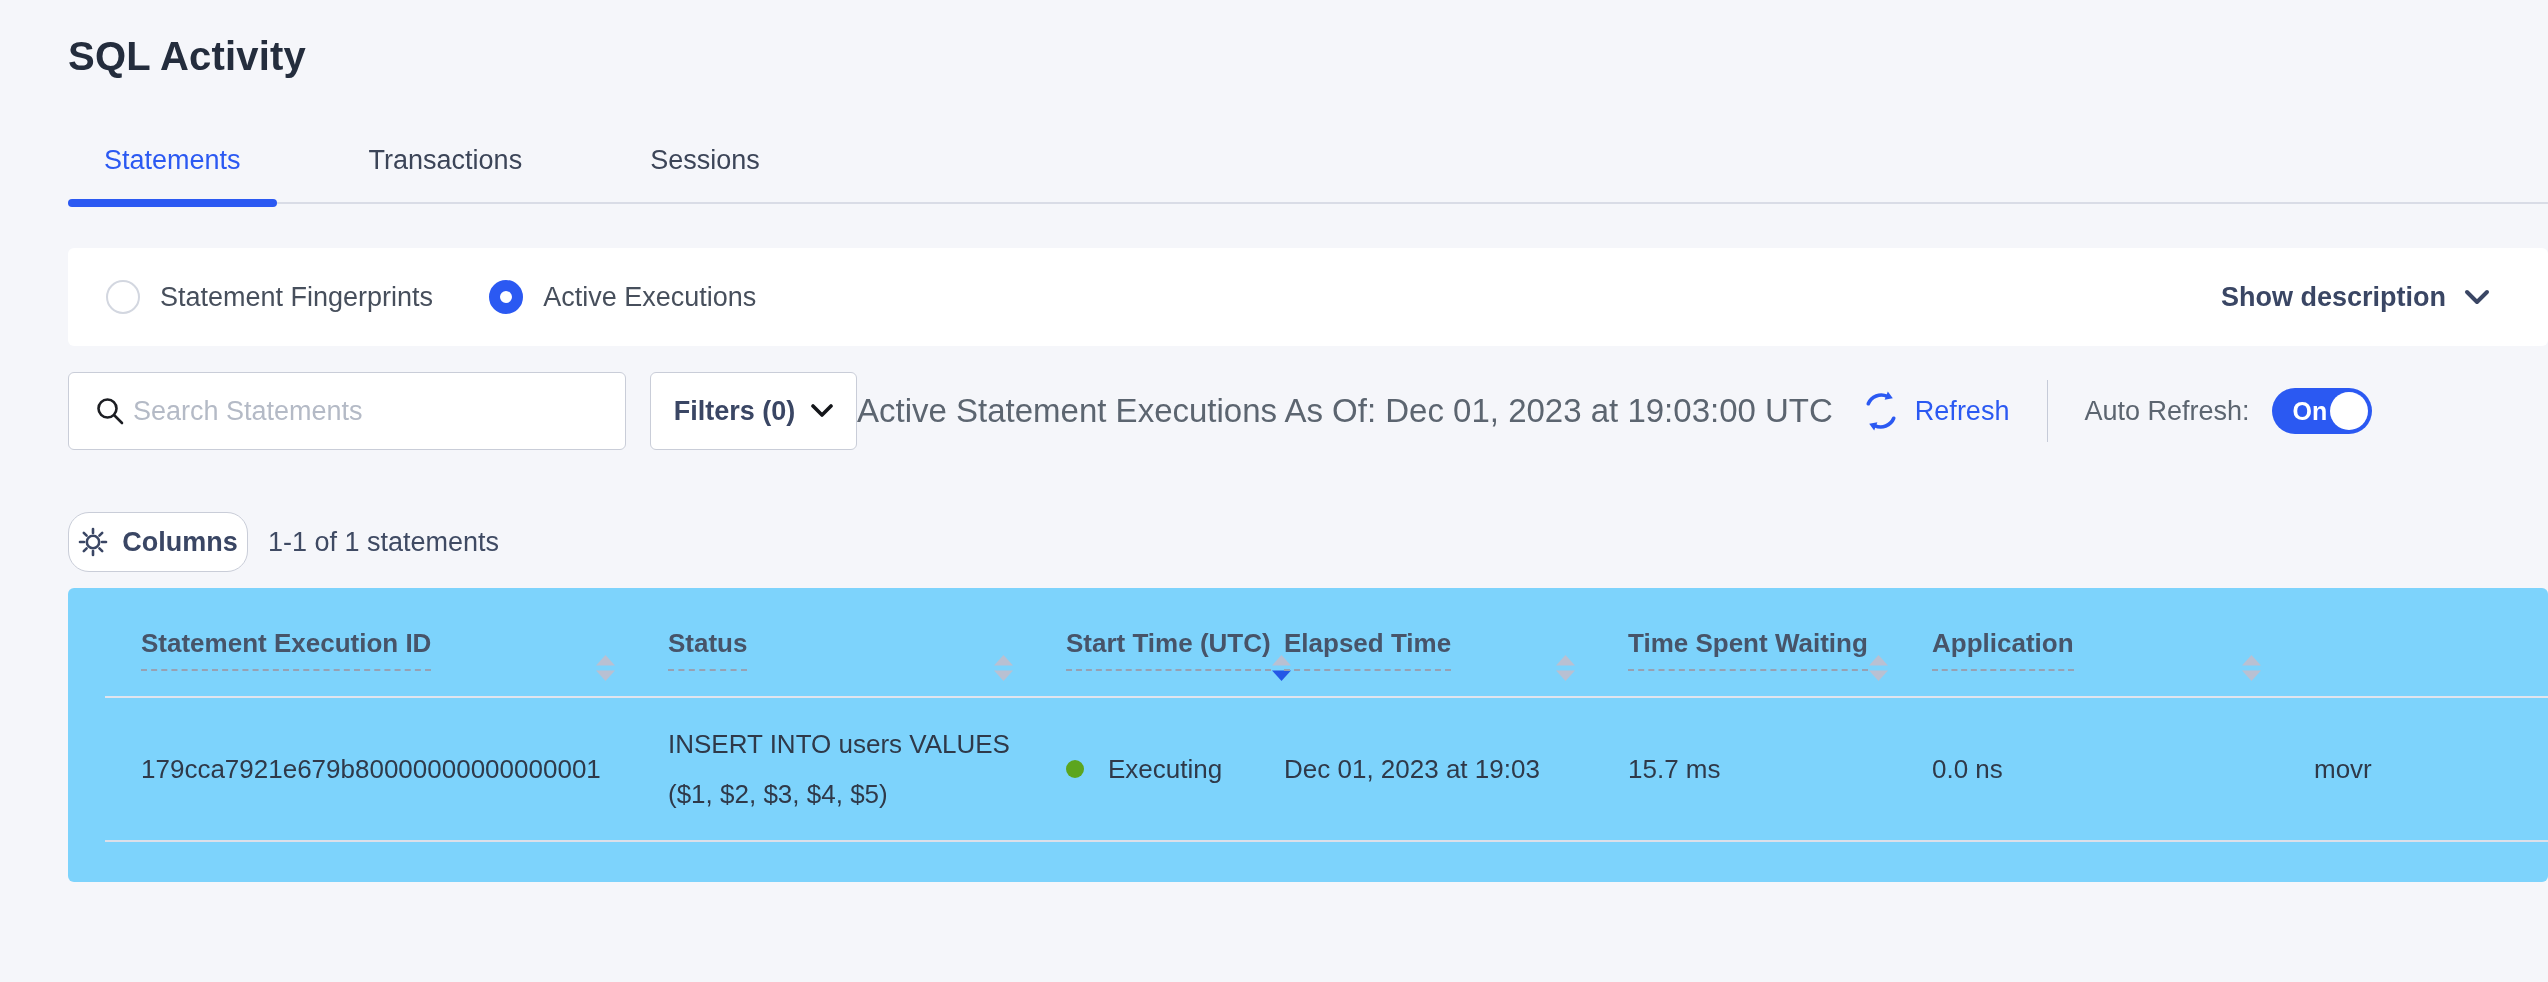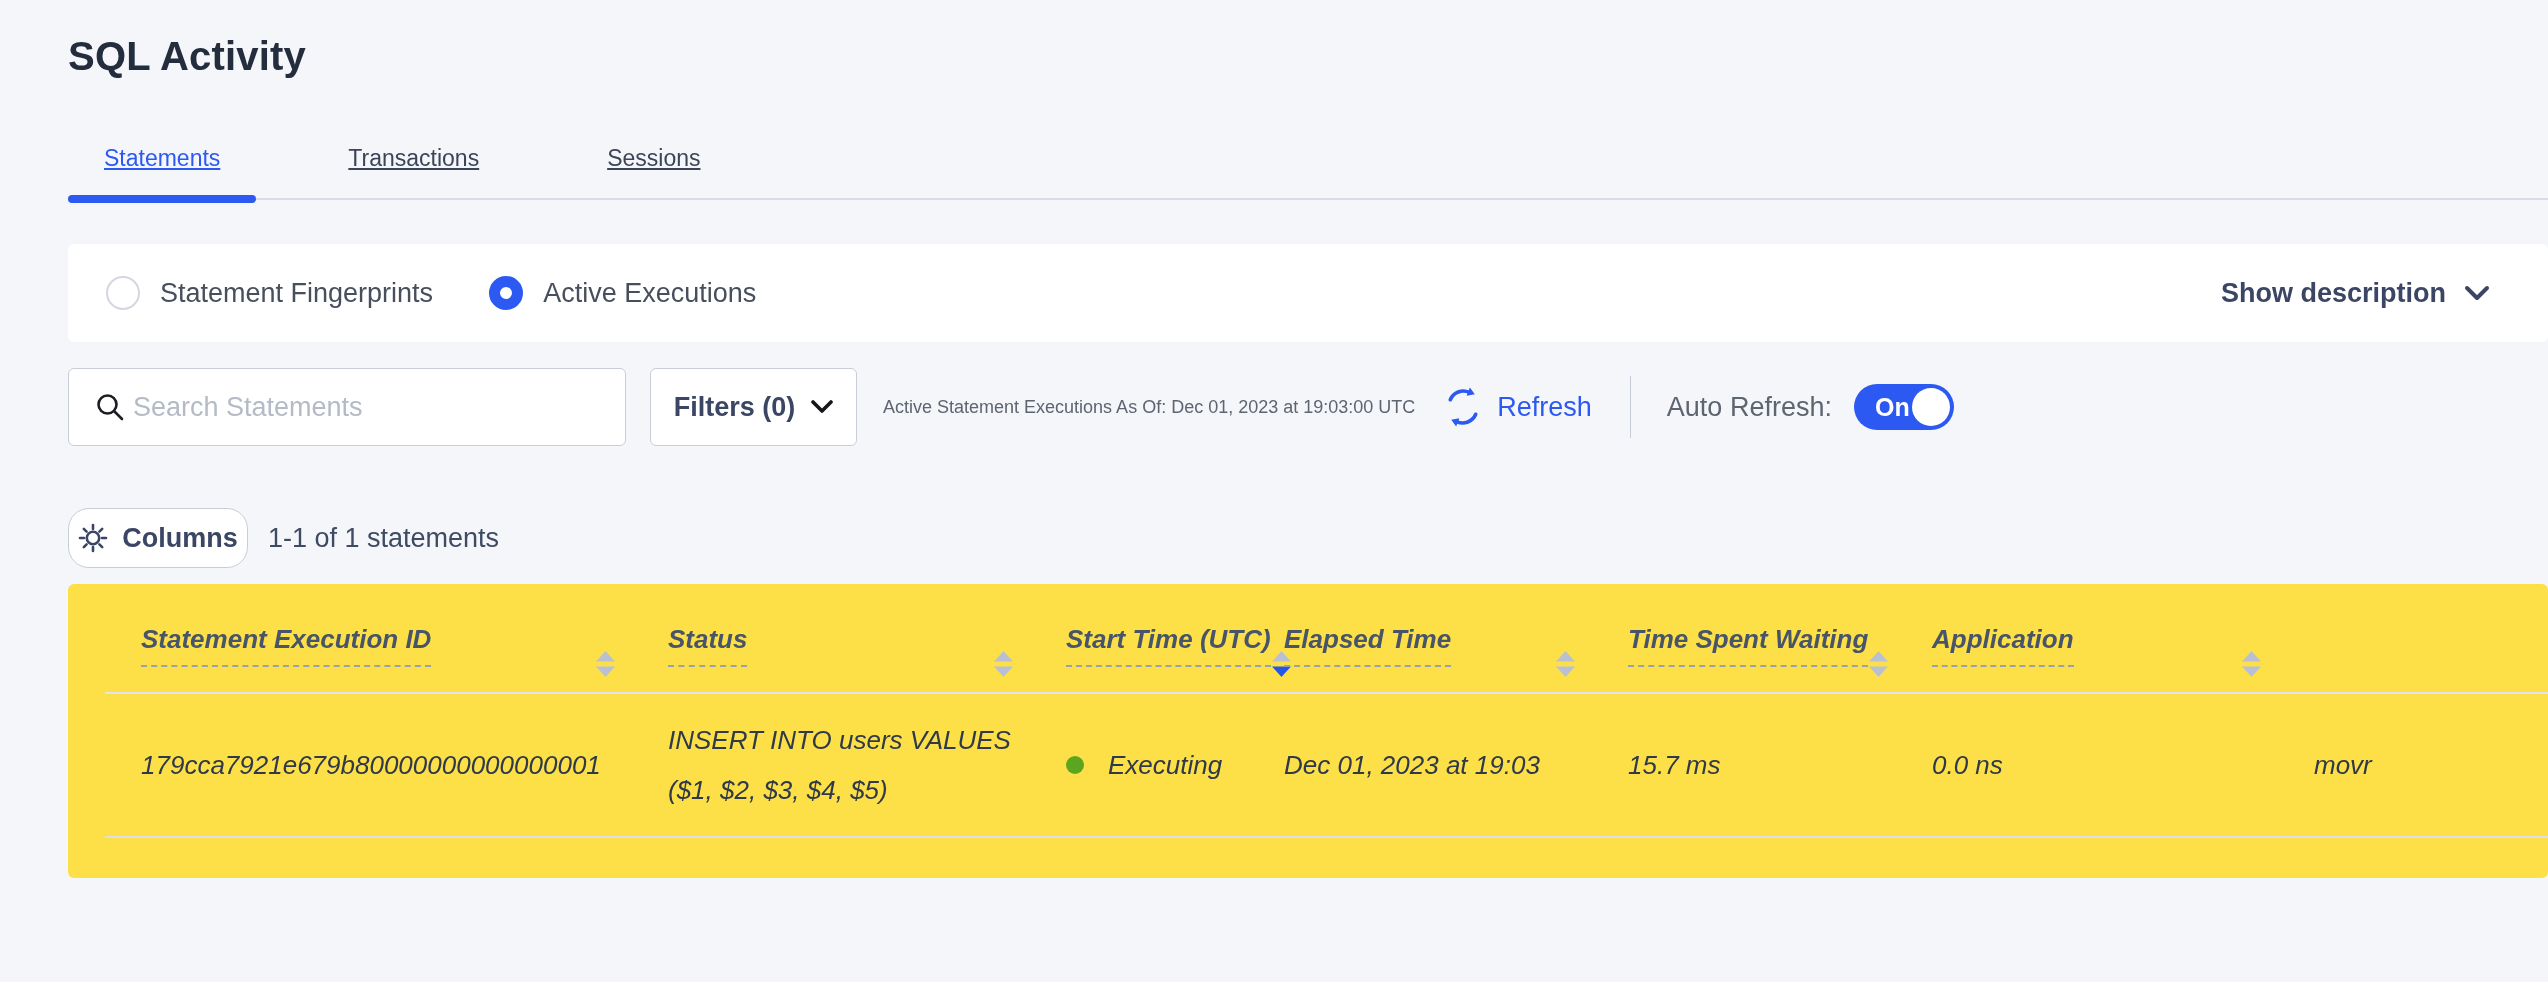--- a/index.html
+++ b/index.html
@@ -12,22 +12,22 @@
   }
   .page { padding:34px 0 0 68px; width:2548px; }
   .container { width:2480px; }
 
   
   .page-title { font-size:40px; font-weight:700; color:#242d3d; letter-spacing:0.2px; }
 
   
   .tabs { display:flex; margin-top:66px; border-bottom:2px solid #d9dce6; }
   .tab {
-    position:relative; padding:0 36px 26px; font-size:23px; color:#3c4558;
-    cursor:pointer; white-space:nowrap; margin-right:56px;text-decoration:underline;
+    position:relative; padding:0 36px 26px; font-size:27px; color:#3c4558;
+    cursor:pointer; white-space:nowrap; margin-right:56px;
   }
   .tab.active { color:#2b59f2; }
   .tab.active::after {
     content:""; position:absolute; left:0; right:0; bottom:-5px;
     height:8px; border-radius:4px; background:#2b59f2;
   }
 
   
   .mode-card {
     margin-top:44px; height:98px; background:#ffffff; border-radius:6px;
@@ -55,21 +55,21 @@
     border:none; outline:none; font-size:27px; color:#39404d; width:430px;
     font-family:"Liberation Sans", sans-serif; background:transparent;
   }
   .search-box input::placeholder { color:#b4bac6; }
   .btn {
     background:#fff; border:1px solid #c9cdd8; border-radius:6px;
     display:flex; align-items:center; justify-content:center; cursor:pointer;
   }
   .filters-btn { margin-left:24px; width:207px; height:78px; gap:16px; }
   .btn-label { font-size:27px; font-weight:700; color:#3a4664; white-space:nowrap; }
-  .asof { margin-left:26px; font-size:18px; color:#5c6570; white-space:nowrap; }
+  .asof { font-size:33px; color:#5c6570; white-space:nowrap; }
   .refresh { margin-left:28px; display:flex; align-items:center; gap:14px; cursor:pointer; }
   .refresh-label { font-size:27px; font-weight:500; color:#2b59f2;text-align:right; }
   .v-divider { margin-left:38px; width:1px; height:62px; background:#c6cbd8; }
   .autorefresh-label { margin-left:36px; font-size:27px; color:#5c6570; white-space:nowrap; }
   .toggle {
     margin-left:22px; position:relative; width:100px; height:46px;
     background:#2b59f2; border-radius:23px; cursor:pointer;
     display:flex; align-items:center;
   }
   .toggle-text { color:#fff; font-size:25px; font-weight:700; margin-left:21px; }
@@ -78,22 +78,22 @@
     background:#fff; border-radius:50%;
   }
 
   
   .table-controls { margin-top:62px; display:flex; align-items:center; }
   .columns-btn { width:180px; height:60px; gap:14px;border-radius:21px; }
   .result-count { margin-left:20px; font-size:27px; color:#3f4a63; }
 
   
   .table-card {
-    margin-top:16px; background:#fde047; border-radius:6px;
-    height:294px; padding:0 0 0 37px; overflow:hidden;font-style:italic;
+    margin-top:16px; background:#7dd3fc; border-radius:6px;
+    height:294px; padding:0 0 0 37px; overflow:hidden;
   }
   .grid-row {
     display:grid;
     grid-template-columns:563px 398px 218px 344px 304px 382px 1fr;
   }
   .thead { height:110px; align-items:end; border-bottom:2px solid #e1e4ed; }
   .th {
     display:flex; align-items:baseline; padding-bottom:14px; cursor:pointer;
   }
   .th:first-child { padding-left:36px; }

